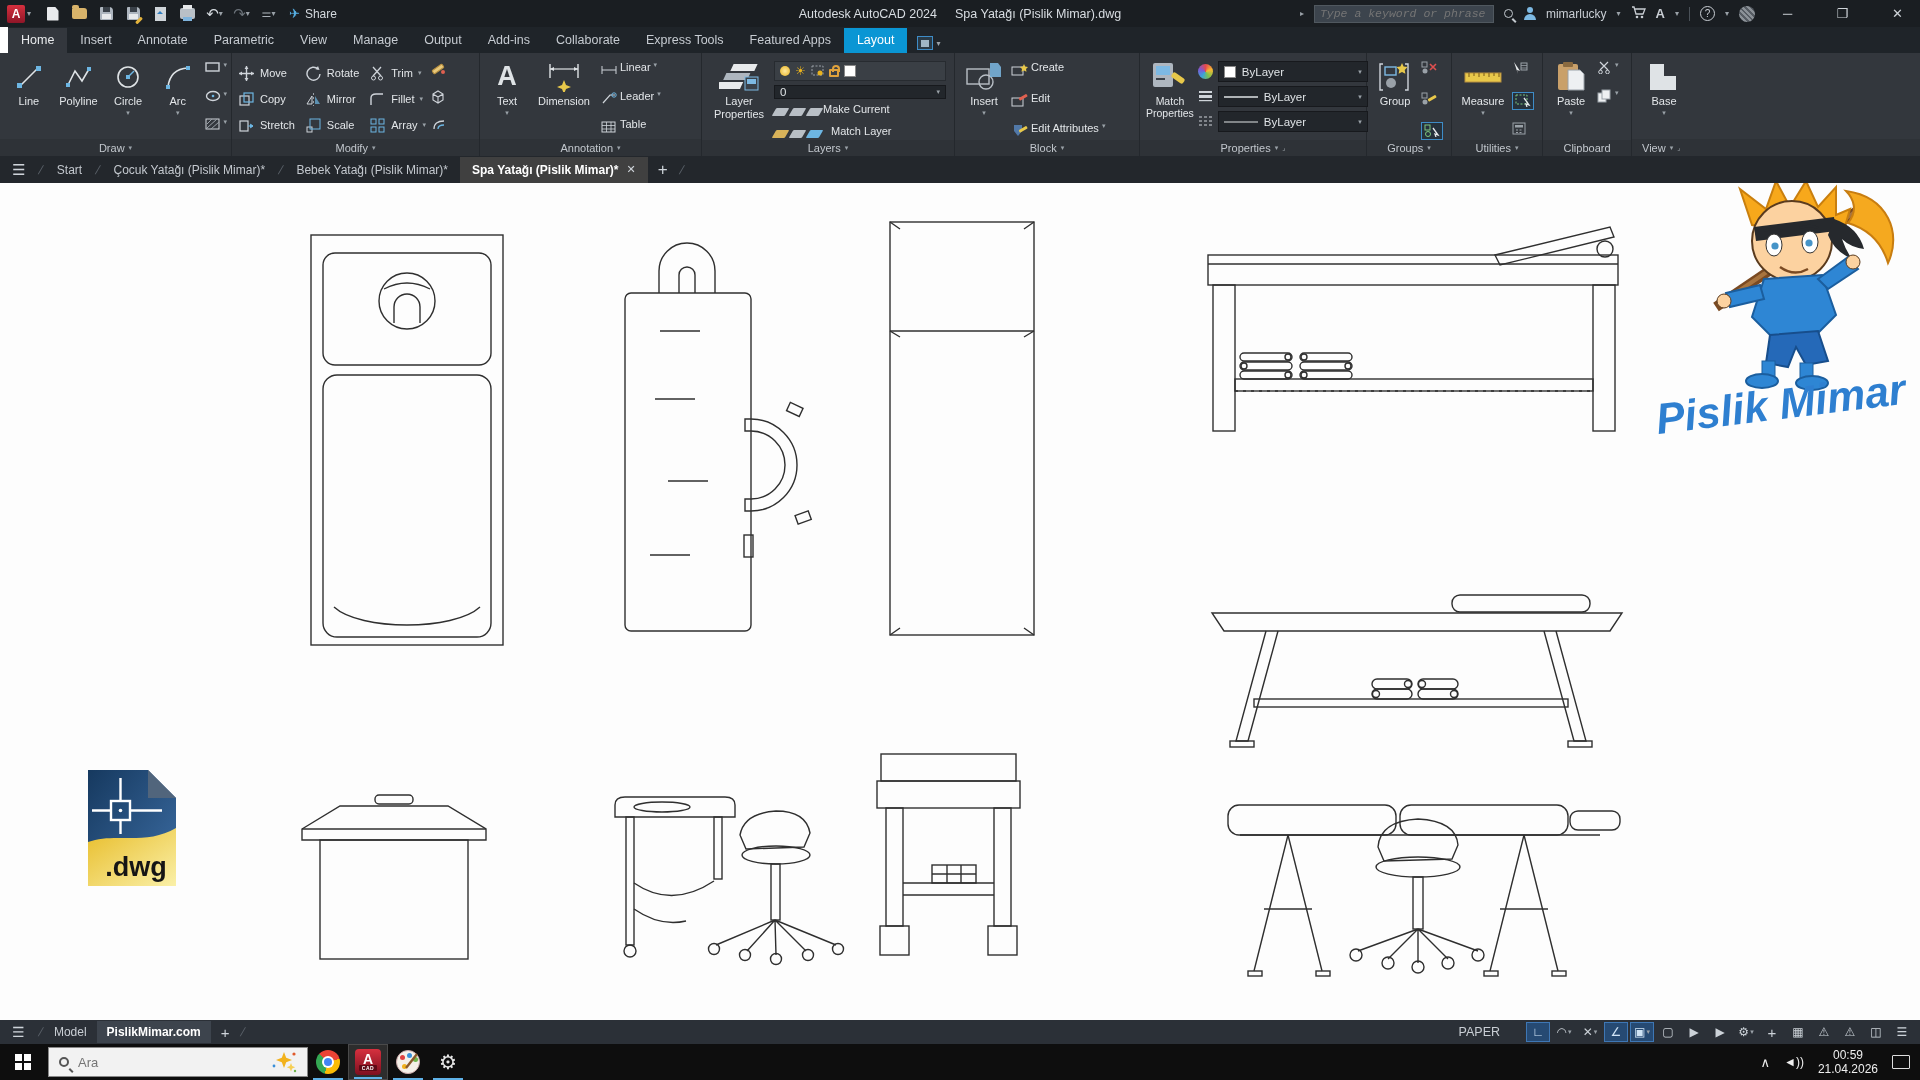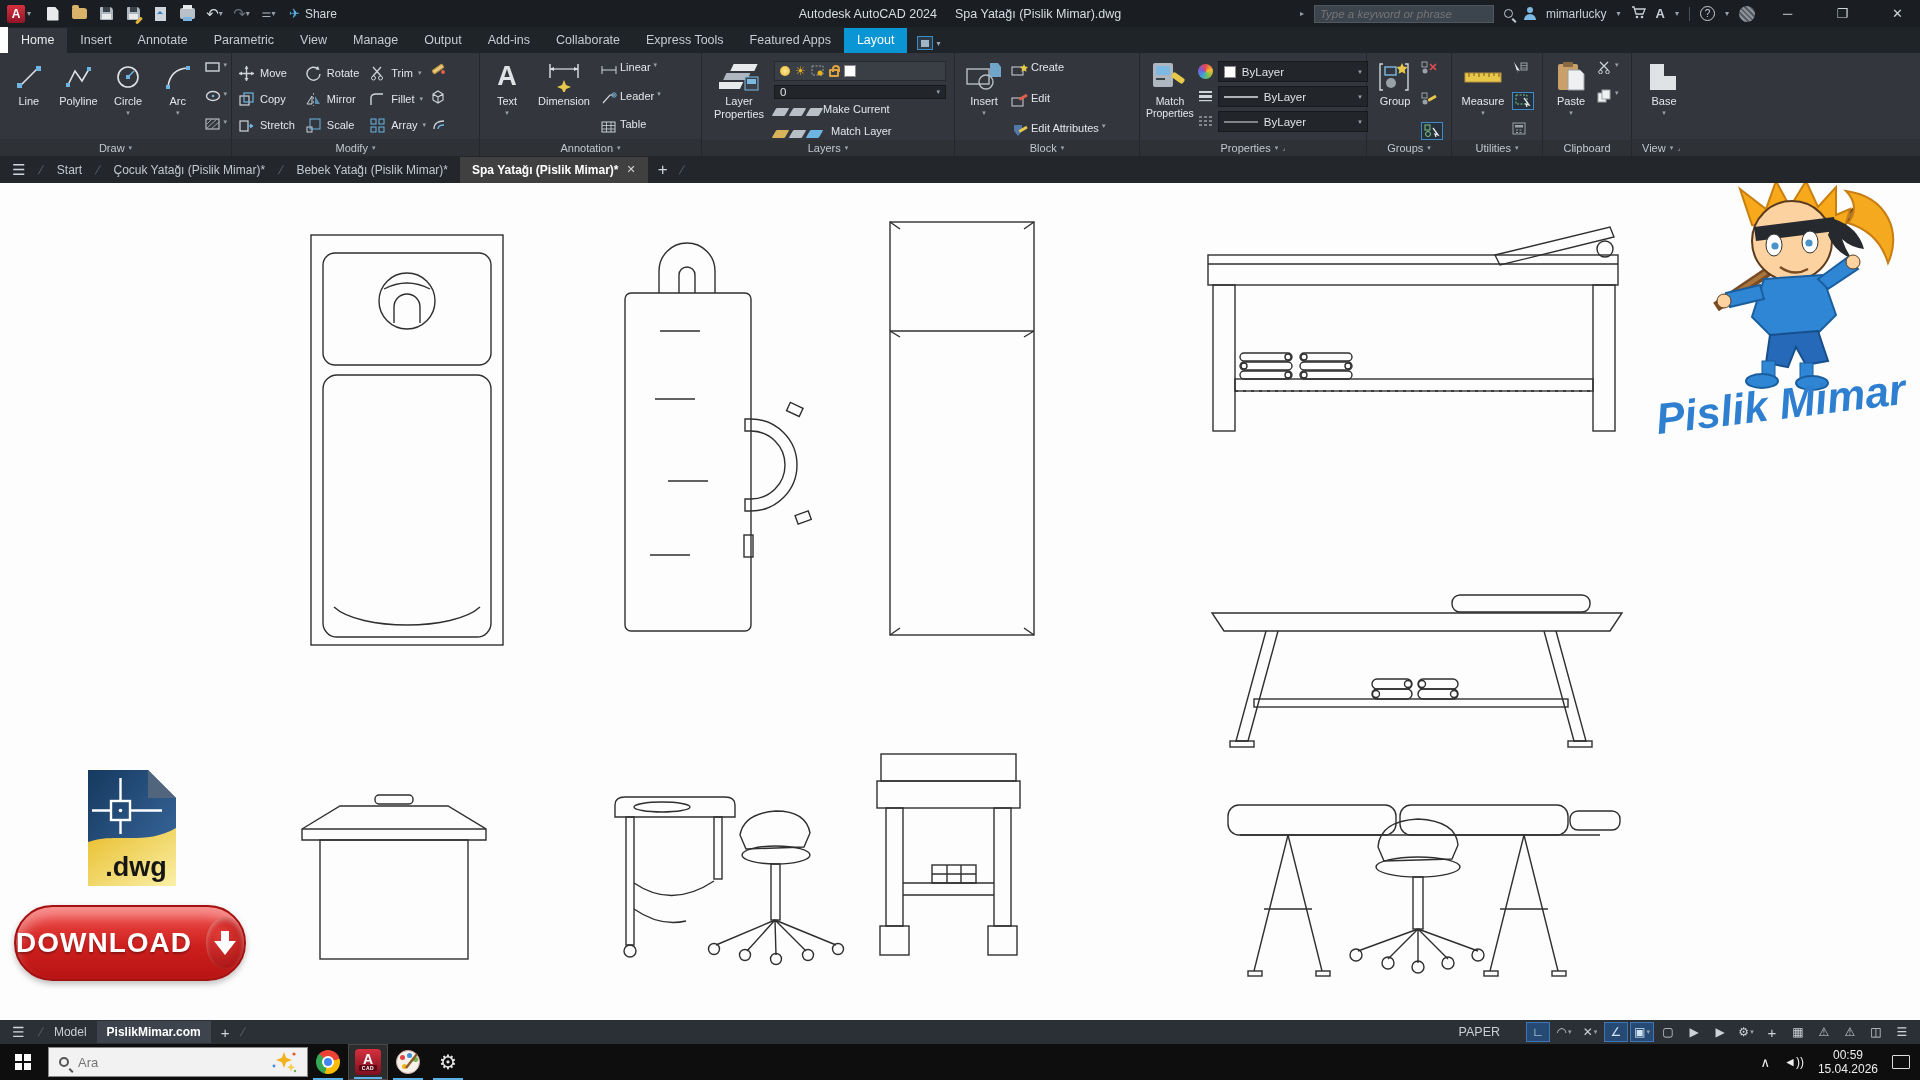--- a/index.html
+++ b/index.html
@@ -25,21 +25,21 @@
   .i-print:before{content:"";position:absolute;left:3px;top:-3px;width:9px;height:4px;background:#e6e8ea}
   .i-print:after{content:"";position:absolute;left:3px;bottom:-2px;width:9px;height:4px;background:#7fb4dd}
   .undo{color:#d7dce1;font-size:15px;line-height:1}
   .redo{color:#6b7279;font-size:15px;line-height:1}
   .mini-dd{color:#9aa1a8;font-size:8px}
   .share{display:flex;align-items:center;gap:5px;margin-left:12px;color:#d4d9de}
   .plane{color:#56aee2;font-size:13px}
   #win-title{position:absolute;left:0;right:0;top:0;height:27px;display:flex;align-items:center;justify-content:center;gap:18px;pointer-events:none;color:#d8dde2;font-size:12.5px}
   #tb-right{margin-left:auto;display:flex;align-items:center;gap:10px;height:100%}
   #tb-search{width:180px;height:18px;background:#3c444d;border:1px solid #50585f;display:flex;align-items:center;padding:0 5px;gap:5px}
-  #tb-search input{flex:1;background:transparent;border:none;outline:none;color:#cdd3d8;font-style:italic;font-size:11.5px;font-family:Liberation Sans, sans-serif}
+  #tb-search input{flex:1;background:transparent;border:none;outline:none;color:#cdd3d8;font-style:italic;font-size:11.5px;font-family:Liberation Mono, monospace}
   .mag{width:9px;height:9px;border:1.5px solid #c3c9cf;border-radius:50%;position:relative;display:inline-block}
   .mag:after{content:"";position:absolute;left:8px;top:8px;width:5px;height:1.5px;background:#c3c9cf;transform:rotate(45deg);transform-origin:0 0}
   .person{width:13px;height:13px;position:relative;display:inline-block}
   .person:before{content:"";position:absolute;left:4px;top:0;width:6px;height:6px;border-radius:50%;background:#7db9e3}
   .person:after{content:"";position:absolute;left:1px;bottom:0;width:12px;height:6px;border-radius:6px 6px 0 0;background:#7db9e3}
   .tb-ic{color:#c9ced4;font-size:13px}
   .winbtn{width:45px;height:27px;display:flex;align-items:center;justify-content:center;color:#cfd4d9;font-size:13px}
   .divline{width:1px;height:14px;background:#4a5158}
 
   
@@ -988,29 +988,20 @@
         <g stroke="#fff" stroke-width="2.4" fill="none">
           <rect x="27" y="31" width="19" height="19"></rect>
           <path d="M36.5 8 V31 M36.5 50 V64 M8 40.5 H27 M46 40.5 H78"></path>
         </g>
         <circle cx="36.5" cy="40.5" r="1.8" fill="#fff"></circle>
         <text x="52" y="106" text-anchor="middle" font-size="27" font-weight="bold" fill="#151515">.dwg</text>
       </g>
     </svg>
 
     
-    <div id="dl-btn">
-      <span class="txt">DOWNLOAD</span>
-      <span id="dl-circle">
-        <svg width="26" height="28">
-            <rect x="9" y="2" width="8" height="12" fill="#fff"></rect>
-            <path d="M2 12 h22 L13 26 Z" fill="#fff"></path>
-          </svg>
-      </span>
-    </div>
   </div>
 
   <div id="statusbar">
     <span class="hamb" style="font-size:14px">☰</span>
     <span class="ft-sep">/</span>
     <span class="st-tab">Model</span>
     <span class="st-tab active">PislikMimar.com</span>
     <span class="ft-plus" style="font-size:15px">+</span>
     <span class="ft-sep">/</span>
     <div id="st-right">
@@ -1114,19 +1105,19 @@
     </div>
     <div class="tb-app">
         <span class="gear">⚙</span>
         <span class="under"></span>
       </div>
     <div id="tray">
       <span style="font-size:13px">∧</span>
       <span style="font-size:12px">◄))</span>
       <div id="clock">
         <div>00:59</div>
-        <div>15.04.2026</div>
+        <div>21.04.2026</div>
       </div>
       <span class="notif"></span>
     </div>
   </div>
 
 </div>
 
 </body></html>

